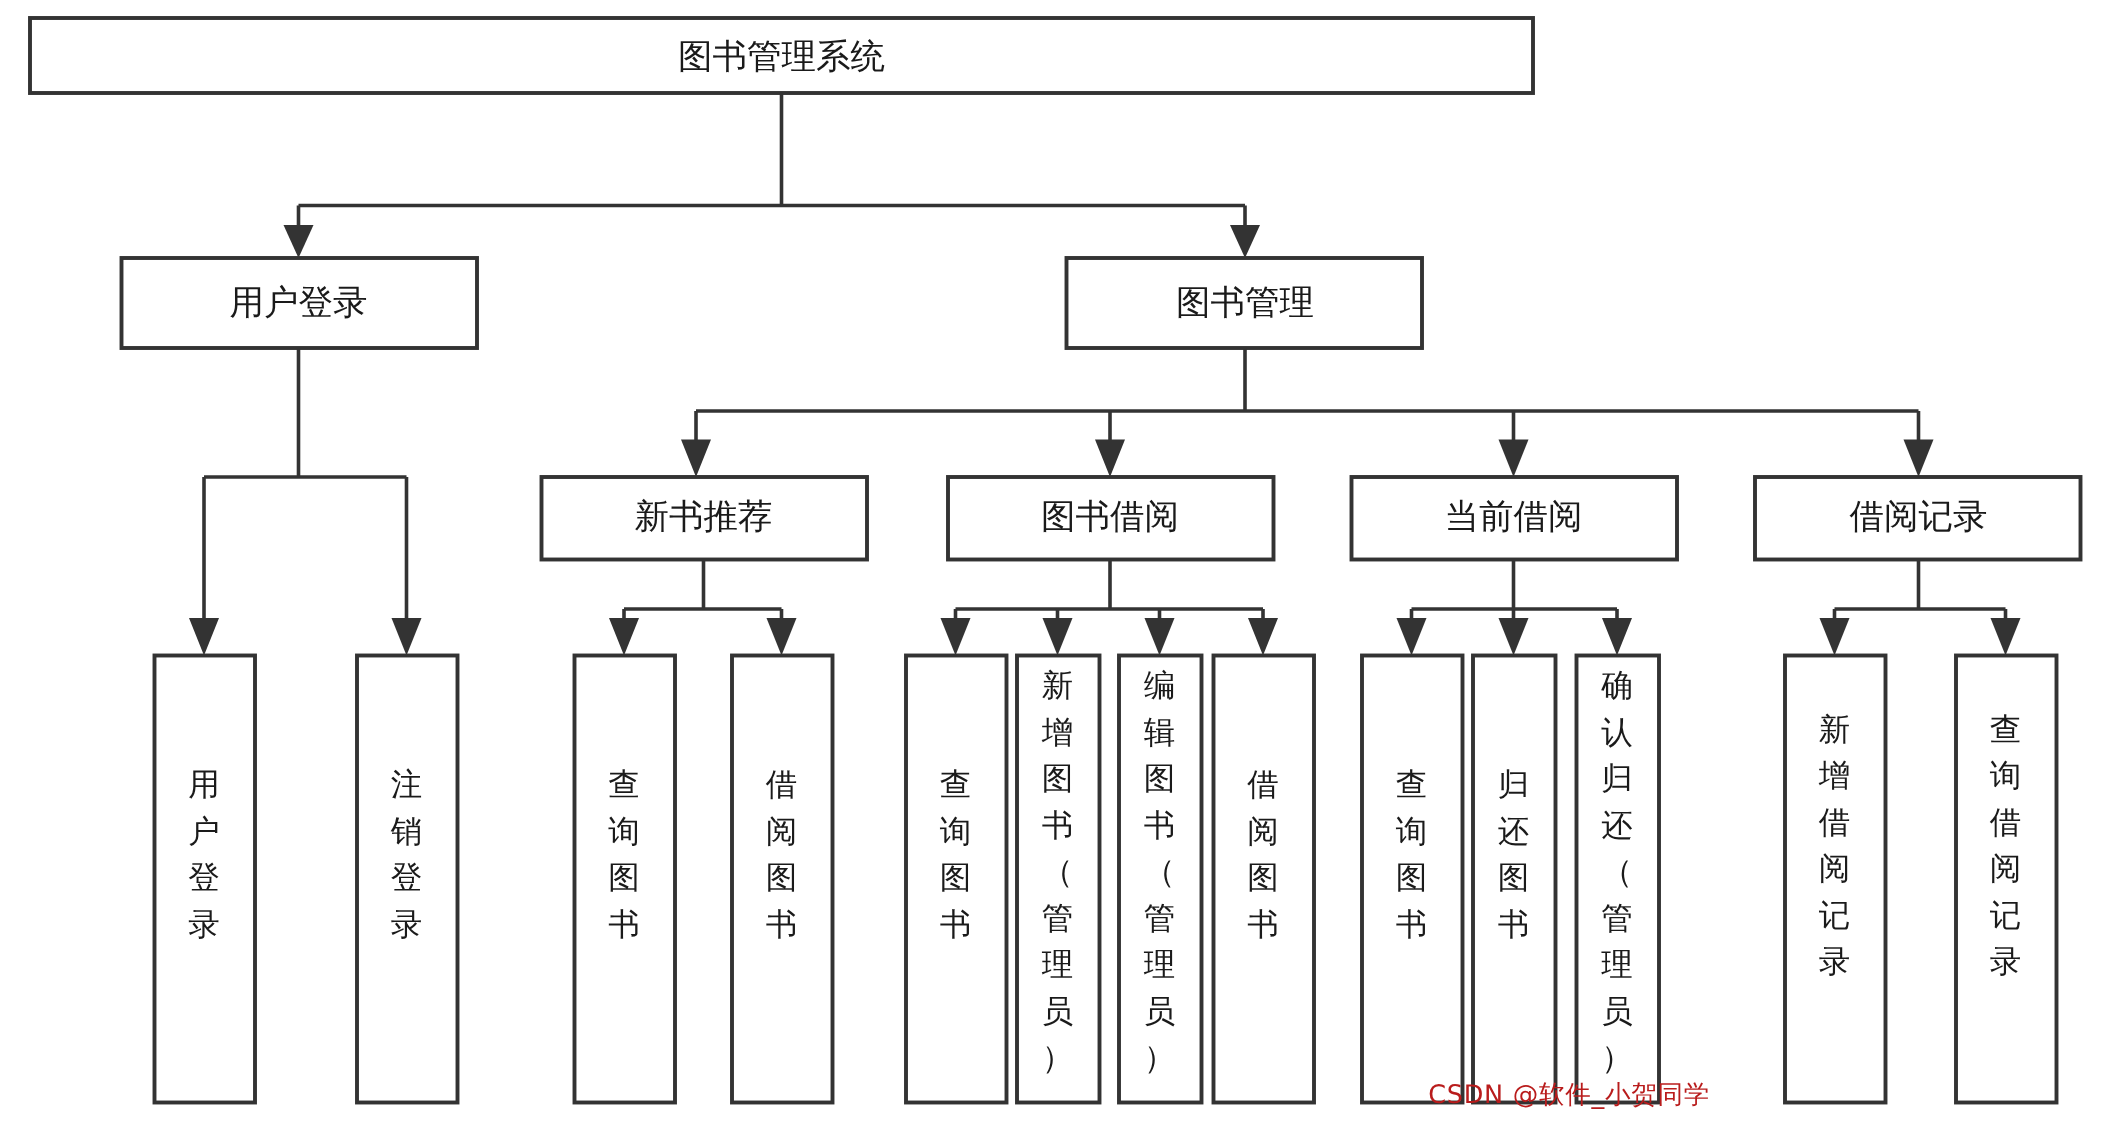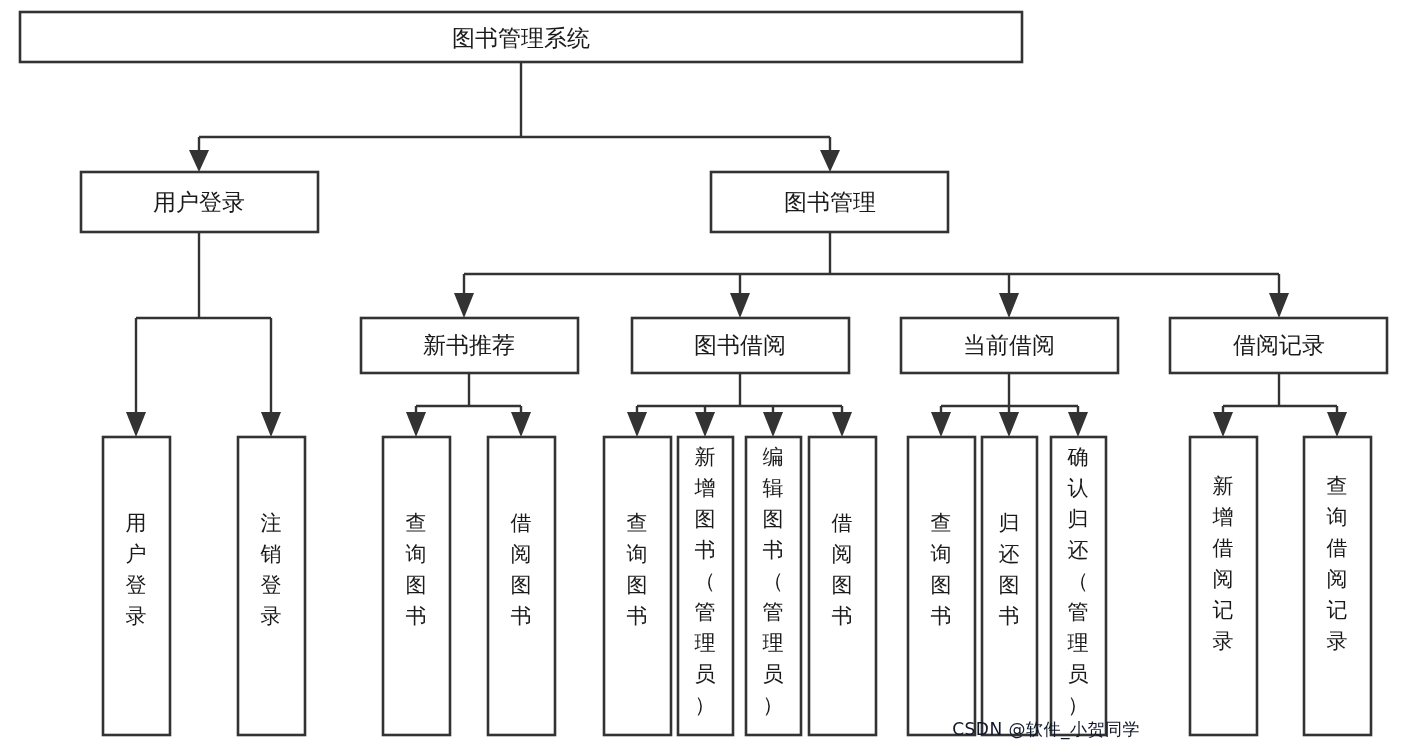--- a/index.html
+++ b/index.html
@@ -54,21 +54,21 @@
   .arrow-head {
     fill: #333333;
     stroke: none;
   }
   .watermark {
     position: absolute;
     right: 8px;
     bottom: 6px;
     font-family: "DejaVu Sans", "Liberation Sans", sans-serif;
     font-size: 17px;
-    color: #0f172a;
+    color: #b91c1c;
     white-space: nowrap;
     letter-spacing: 0.5px;
     user-select: none;
   }
 </style>
 </head>
 <body>
 
 <div id="diagram-root">
   <svg id="flow" viewBox="0 0 1405 747" xmlns="http://www.w3.org/2000/svg">

